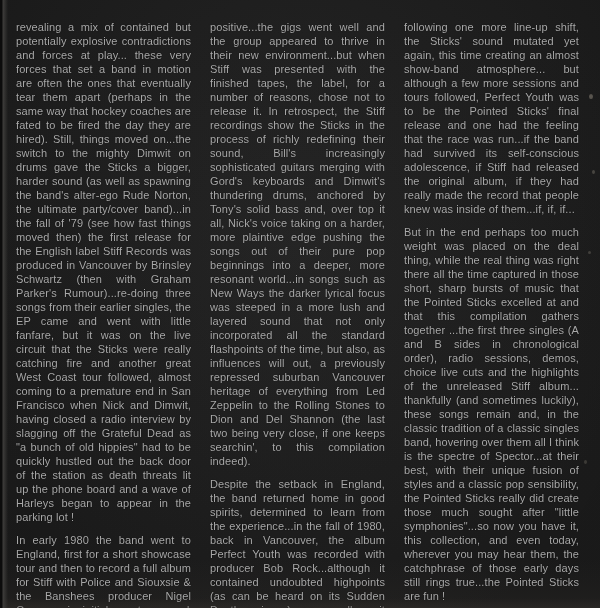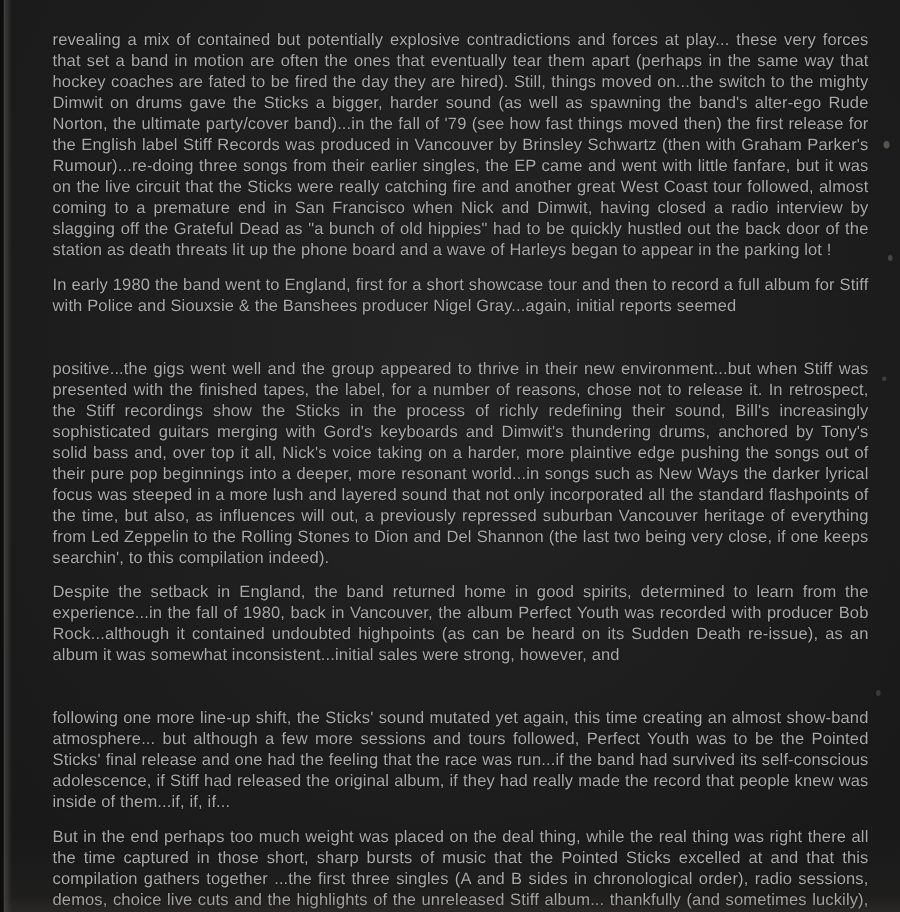--- a/index.html
+++ b/index.html
@@ -14,23 +14,22 @@
       radial-gradient(ellipse at 50% 40%, rgba(255,255,255,0.03), rgba(0,0,0,0.12) 85%),
       linear-gradient(to bottom, #1e1e1e 0%, #1d1d1d 92%, #242322 100%);
     position: relative;
     font-family: "Liberation Sans", sans-serif;
   }
   .page {
     position: absolute;
     inset: 0;
     display: flex;
     gap: 19px;
-    padding: 20px 21px 14px 35px;
+    padding: 20px 21px 14px 16px;
     box-sizing: border-box;
-    flex-direction: column;
   }
   .scan-edge-left {
     position: absolute;
     left: 0; top: 0; bottom: 0;
     width: 8px;
     background: linear-gradient(to right, #0c0c0c 0 2px, #3d3c3a 3px, rgba(40,40,40,0.0) 8px);
     z-index: 2;
   }
   .scan-edge-bottom {
     position: absolute;

